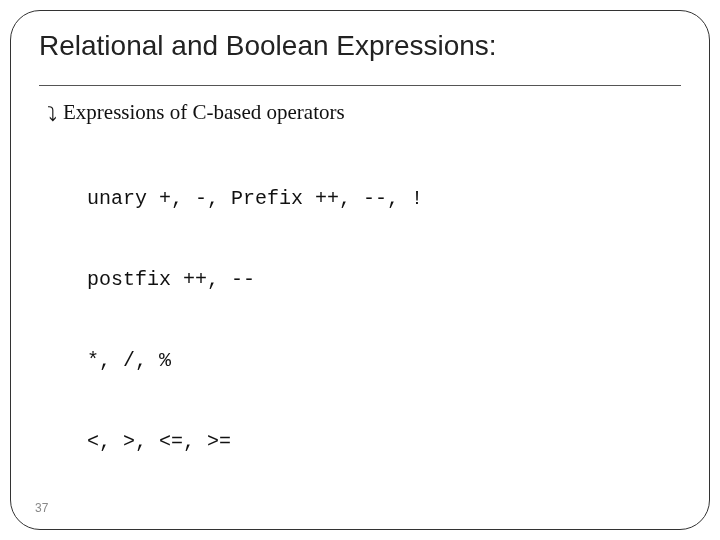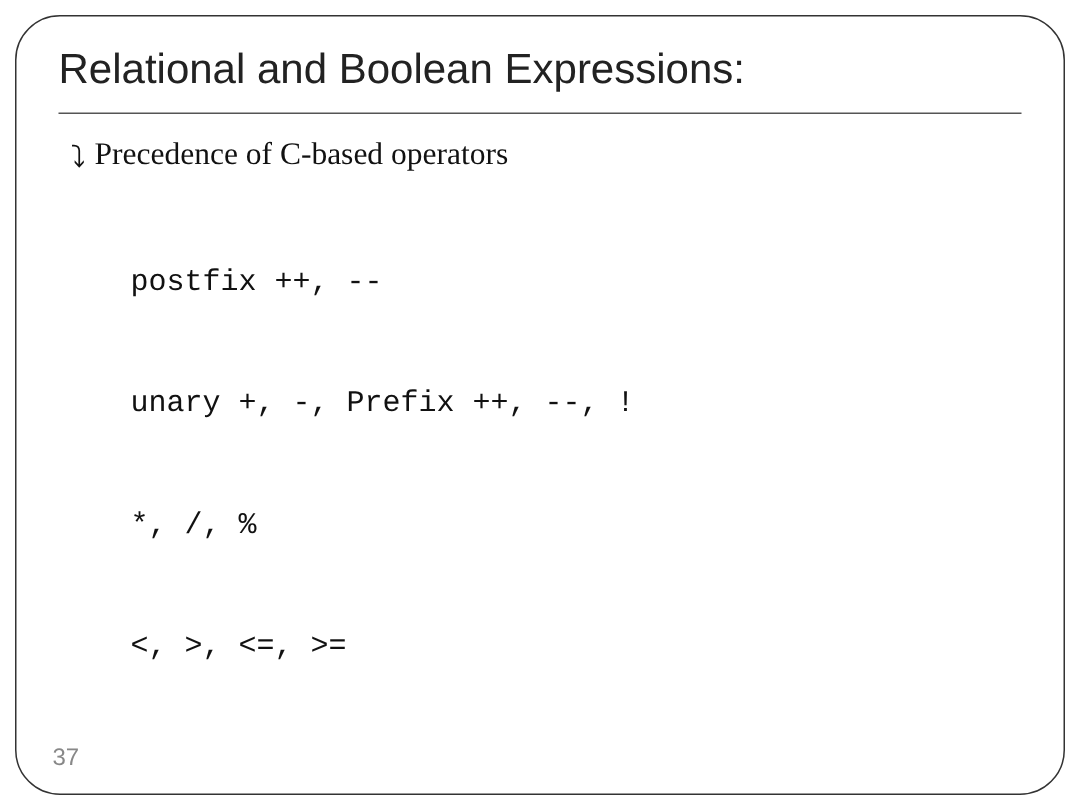--- a/index.html
+++ b/index.html
@@ -18,21 +18,21 @@
     border: 1.5px solid #333;
     border-radius: 30px;
     padding: 18px 28px 18px 28px;
     position: relative;
     background: #fff;
   }
   .title {
     font-size: 28px;
     line-height: 1.2;
     color: #222;
-    margin: 0 0 12px 0;
+    margin: 0 0 22px 0;
     font-weight: normal;
   }
   .title-rule {
     border: none;
     border-top: 1px solid #555;
     margin: 2px 0 14px 0;
   }
   .bullet-row {
     display: flex;
     align-items: baseline;
@@ -53,43 +53,43 @@
     font-size: 20px;
     line-height: 1.35;
     white-space: pre;
     color: #111;
     margin-left: 48px;
   }
   .page-num {
     position: absolute;
     left: 24px;
     bottom: 14px;
-    font-size: 16px;
+    font-size: 12px;
     color: #888;
   }
 </style>
 </head>
 <body>
 
 <div class="slide">
 
   <h1 class="title">
     <span>Relational and Boolean Expressions:</span><br>
   </h1>
 
   <hr class="title-rule">
 
   <div class="bullet-row">
     <span class="bullet-icon">⤵</span>
-    <span>Precedence of C-based operators</span>
+    <span>Expressions of C-based operators</span>
   </div>
 
   <div class="code-block">
+    <div>unary +, -, Prefix ++, --, !</div>
     <div>postfix ++, --</div>
-    <div>unary +, -, Prefix ++, --, !</div>
     <div>*, /, %</div>
     <div>&lt;, &gt;, &lt;=, &gt;=</div>
     
     
     
   </div>
 
   <div class="page-num">37</div>
 </div>
 

